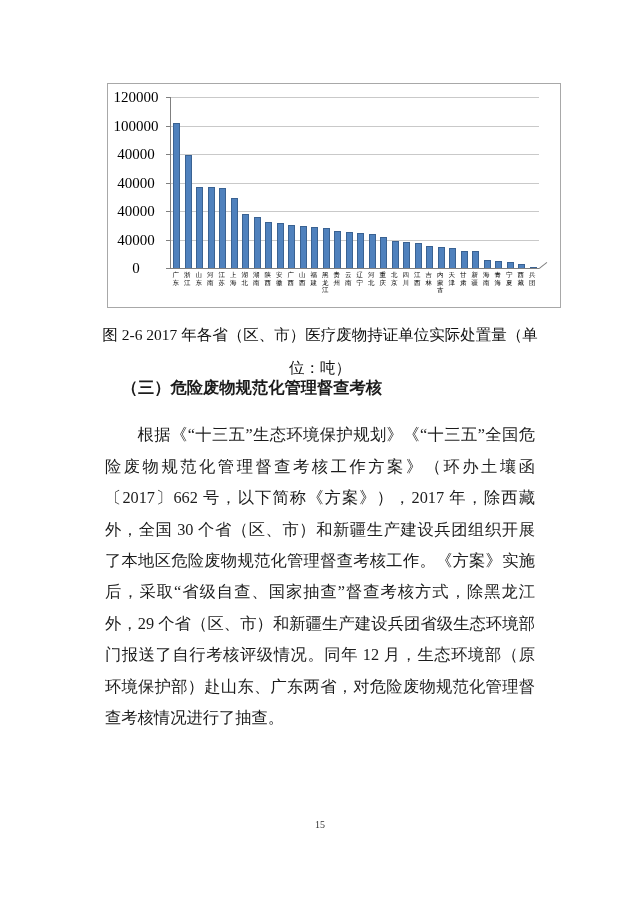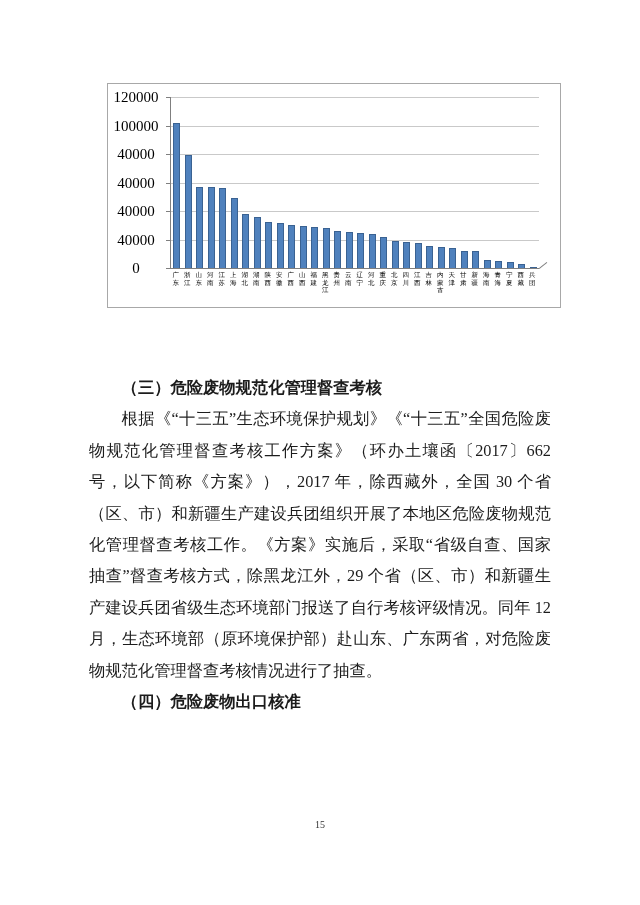--- a/index.html
+++ b/index.html
@@ -67,21 +67,21 @@
   .text-block{
     position:absolute;left:89px;top:372px;width:462px;
     font-size:16.3px;line-height:31.4px;
     text-align:justify;
   }
   .text-block h3{
     margin:0;font-size:16.3px;font-weight:bold;
     text-indent:2em;line-height:31.4px;
   }
   .text-block p{
-    margin:0;text-indent:2em;
+    margin:16px;text-indent:2em;
   }
   
   .page-number{
     position:absolute;left:0;top:819px;width:640px;
     text-align:center;font-size:10px;color:#333;
   }
 </style>
 </head>
 <body>
 
@@ -272,22 +272,22 @@
           <span>西</span>
           <span>藏</span>
         </div>
         <div class="cat" style="left: 356.5px; width: 11.5px;">
           <span>兵</span>
           <span>团</span>
         </div>
       </div>
   </div>
 
+  <div class="figure-caption">图 2-6 2017 年各省（区、市）医疗废物持证单位实际处置量（单位：吨）</div>
 
   <div class="text-block">
     <h3>（三）危险废物规范化管理督查考核</h3>
     <p>根据《“十三五”生态环境保护规划》《“十三五”全国危险废物规范化管理督查考核工作方案》（环办土壤函〔2017〕662 号，以下简称《方案》），2017 年，除西藏外，全国 30 个省（区、市）和新疆生产建设兵团组织开展了本地区危险废物规范化管理督查考核工作。《方案》实施后，采取“省级自查、国家抽查”督查考核方式，除黑龙江外，29 个省（区、市）和新疆生产建设兵团省级生态环境部门报送了自行考核评级情况。同年 12 月，生态环境部（原环境保护部）赴山东、广东两省，对危险废物规范化管理督查考核情况进行了抽查。</p>
-    <h3>（四）危险废物出口核准</h3>
   </div>
 
   <div class="page-number">15</div>
 
 </div>
 
 </body></html>

